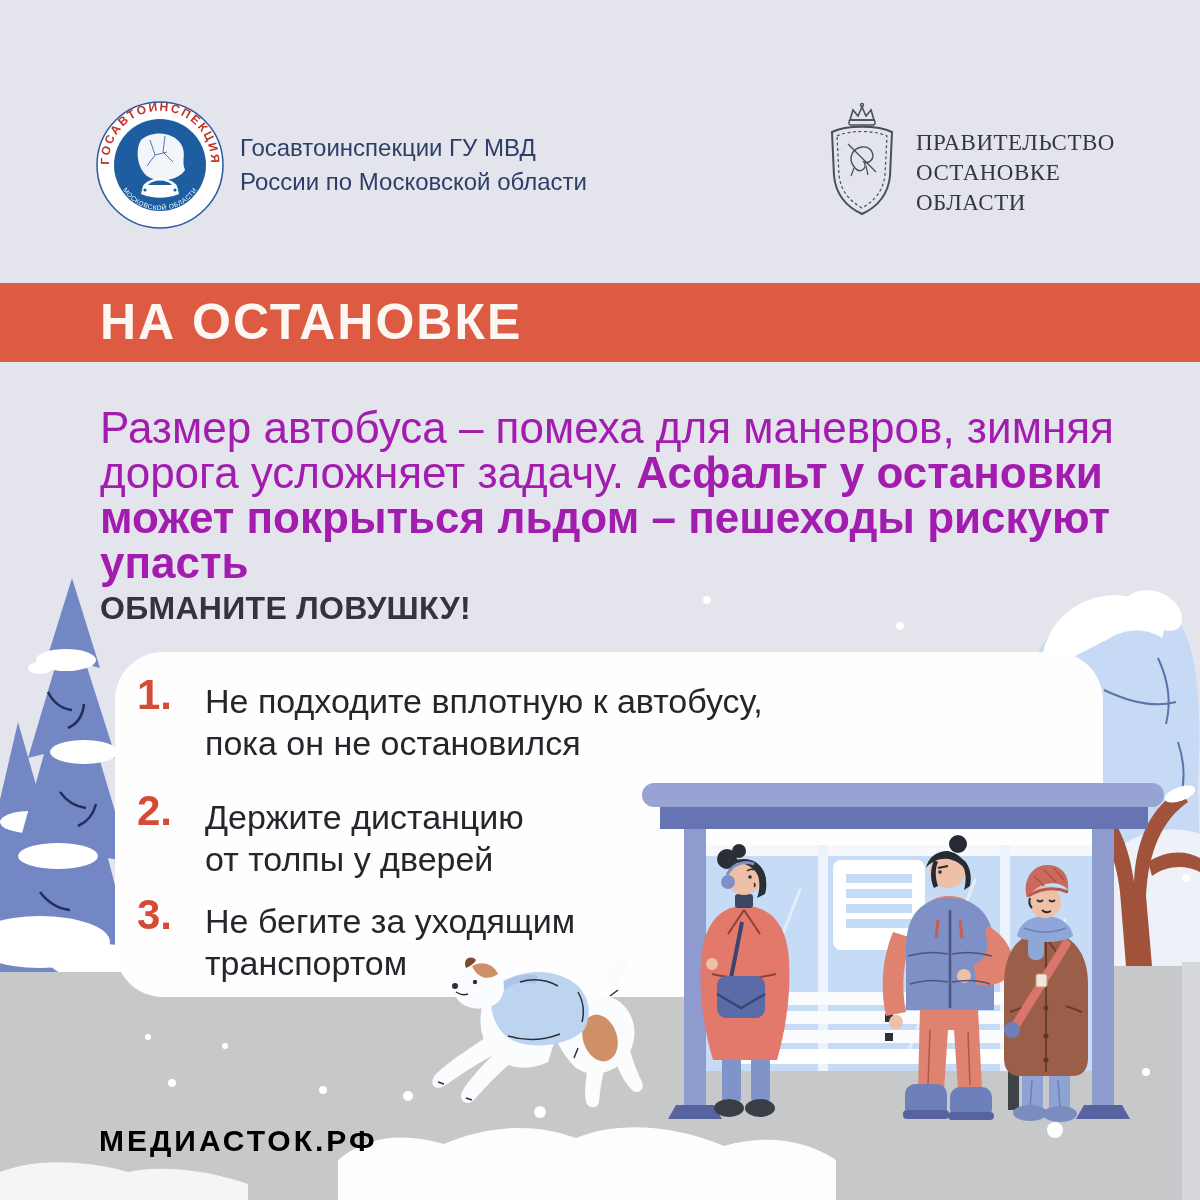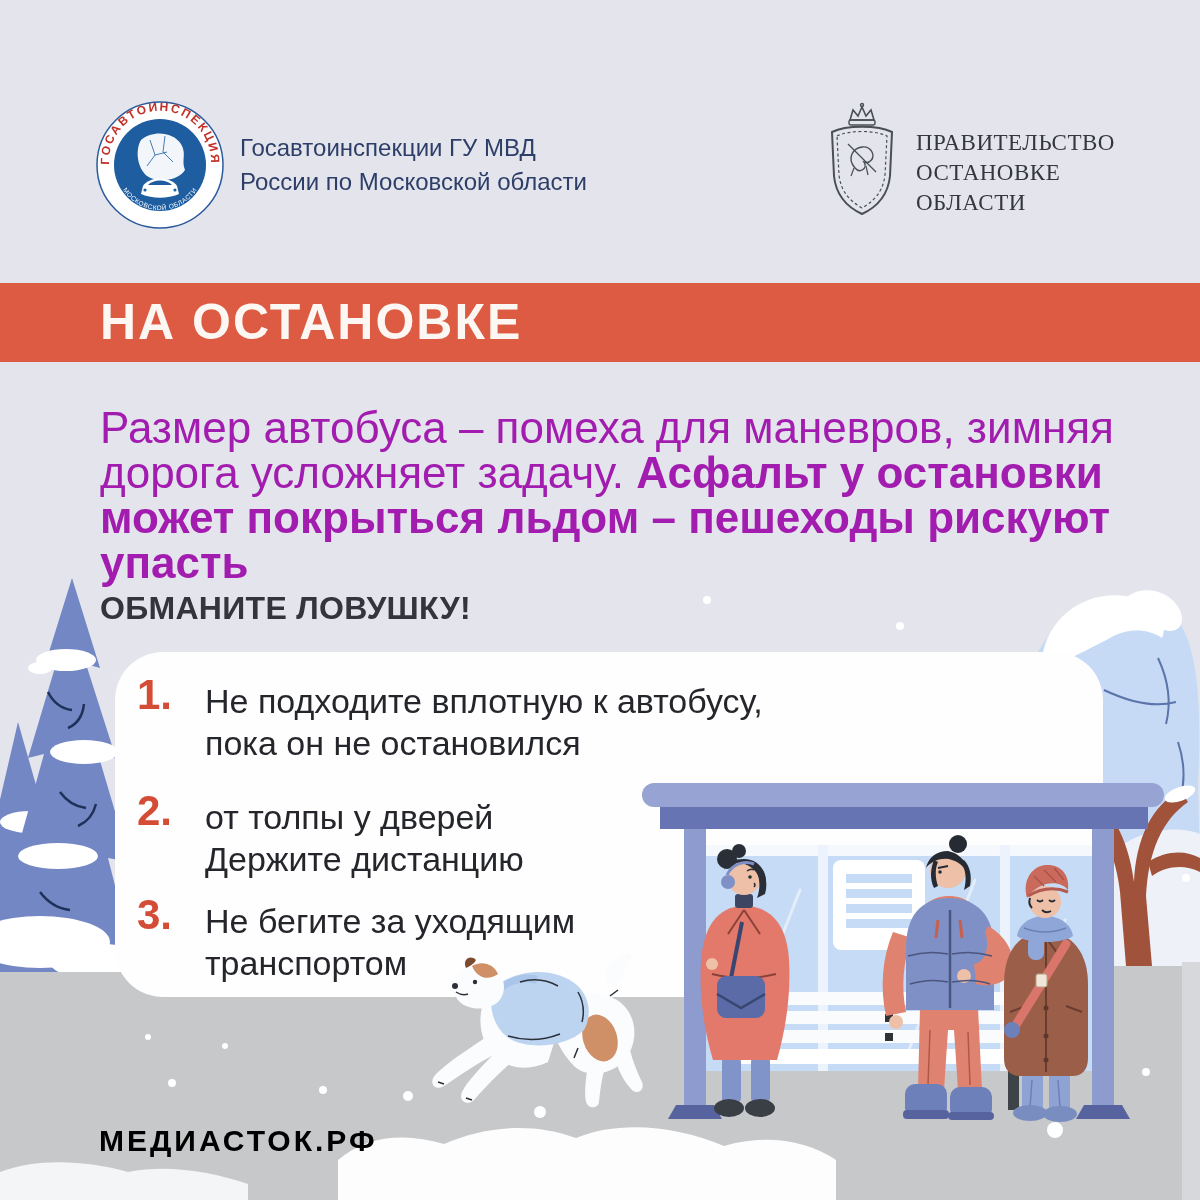--- a/index.html
+++ b/index.html
@@ -148,22 +148,22 @@
   <div class="subheading">ОБМАНИТЕ ЛОВУШКУ!</div>
 
   <div class="card">
     <div class="check-item item-1">
       <span class="num">1.</span>
       <div>Не подходите вплотную к автобусу,</div>
       <div>пока он не остановился</div>
     </div>
     <div class="check-item item-2">
       <span class="num">2.</span>
+      <div>Держите дистанцию</div>
       <div>от толпы у дверей</div>
-      <div>Держите дистанцию</div>
     </div>
     <div class="check-item item-3">
       <span class="num">3.</span>
       <div>Не бегите за уходящим</div>
       <div>транспортом</div>
     </div>
   </div>
 
   <svg class="scene" viewBox="0 0 1200 640">
 

